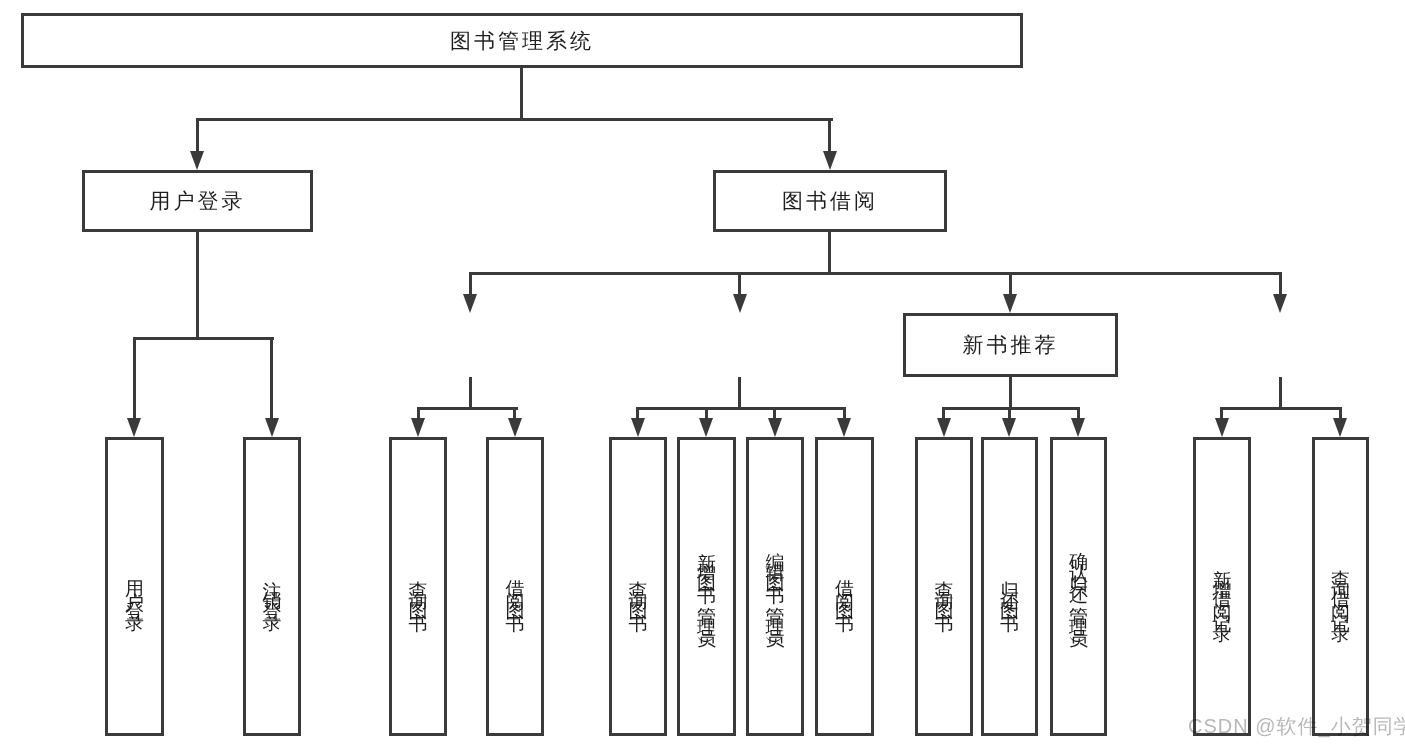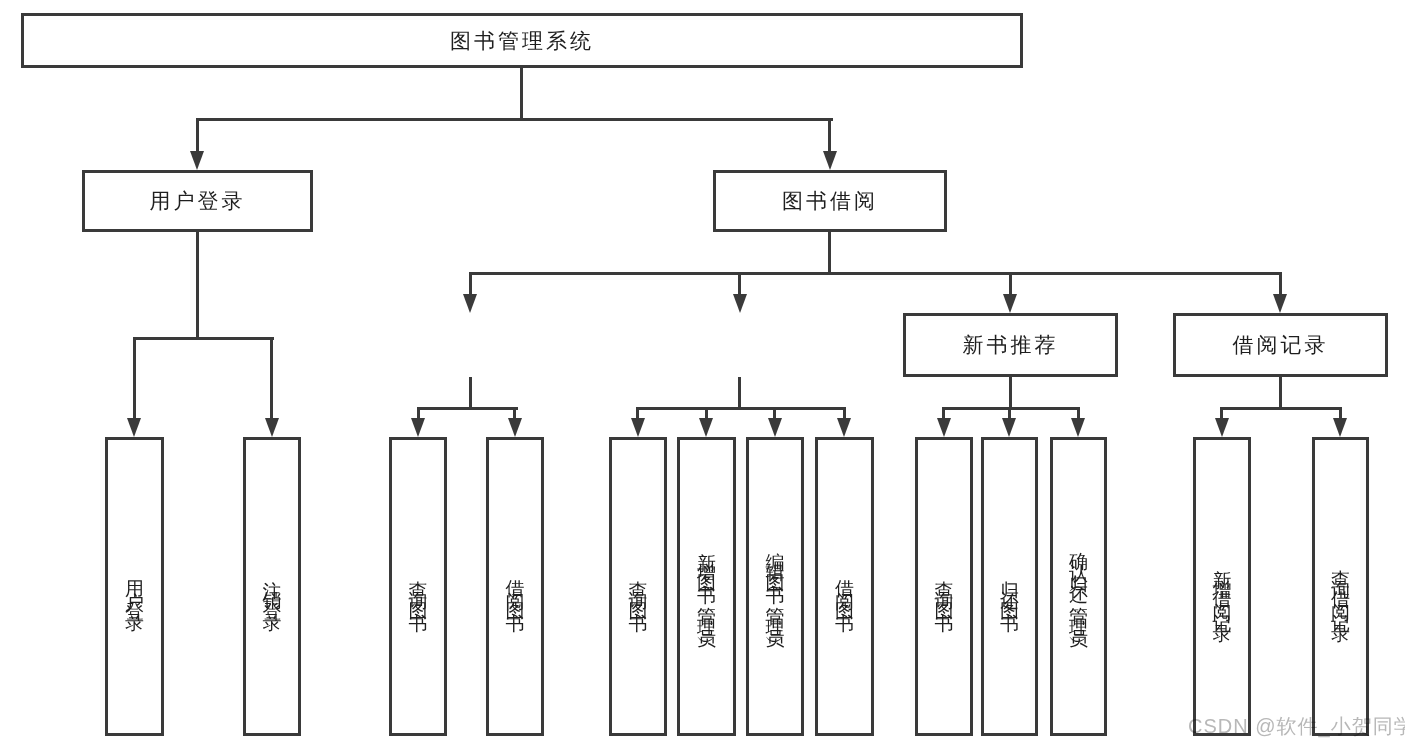--- a/index.html
+++ b/index.html
@@ -50,23 +50,20 @@
   <div class="box" style="left:713px;top:170px;width:234px;height:62px">
     <span>图书借阅</span>
   </div>
 
 
 
   <div class="box" style="left:903px;top:313px;width:215px;height:64px">
     <span>新书推荐</span>
   </div>
 
-  <div class="box" style="left:1173px;top:313px;width:215px;height:64px">
-    <span>借阅记录</span>
-  </div>
 
   <div class="box vbox" style="left:105px;top:437px;width:59px;height:299px">
     <span>用户登录</span>
   </div>
 
   <div class="box vbox" style="left:243px;top:437px;width:58px;height:299px">
     <span>注销登录</span>
   </div>
 
   <div class="box vbox" style="left:389px;top:437px;width:58px;height:299px">

